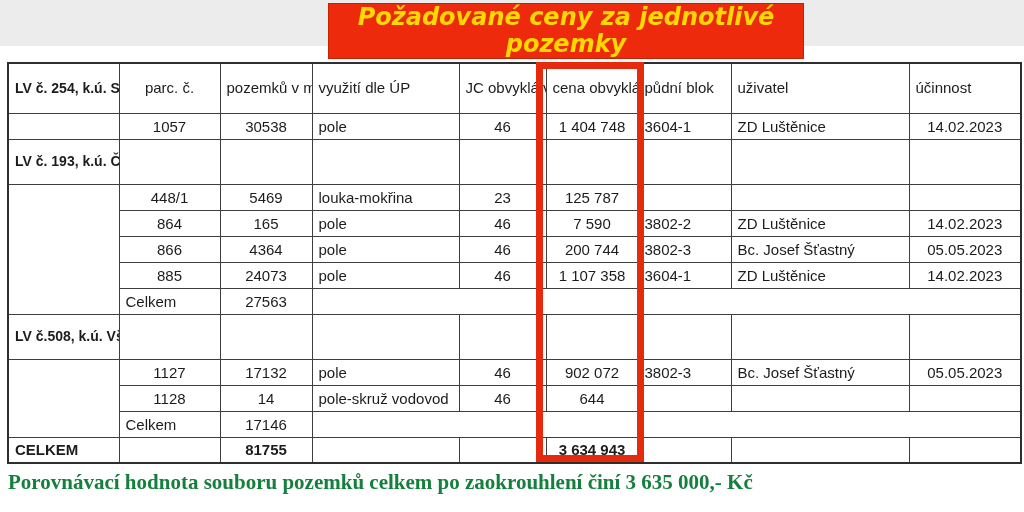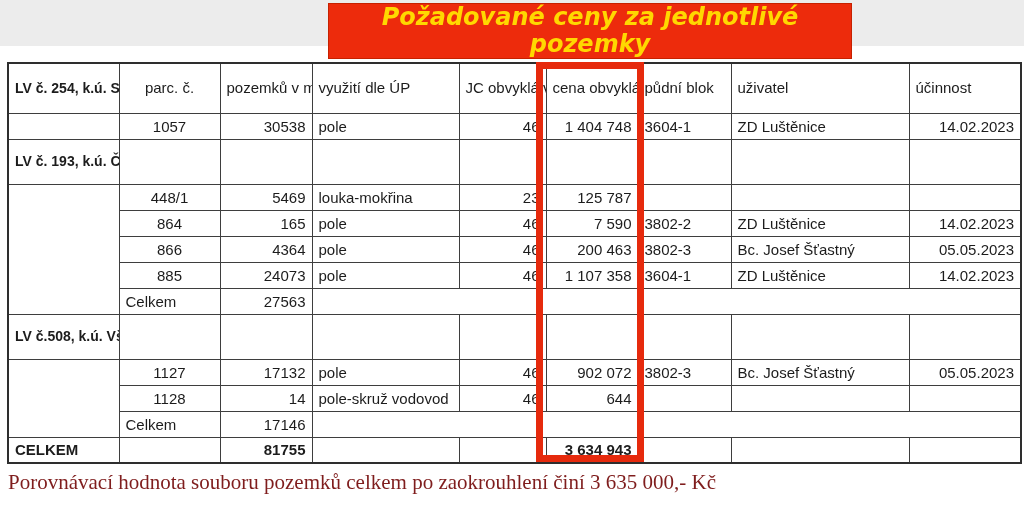--- a/index.html
+++ b/index.html
@@ -1,35 +1,35 @@
 <!DOCTYPE html>
 <html><head>
 <meta charset="utf-8">
 <style>
   html,body{margin:0;padding:0;background:#ffffff;}
   .page{position:relative;width:1024px;height:512px;background:#ffffff;overflow:hidden;
         font-family:"Liberation Sans",sans-serif;color:#1c1c1c;}
   .grayband{position:absolute;left:0;top:0;width:1024px;height:46px;background:#ececec;}
-  .banner{position:absolute;left:328px;top:3px;width:524px;height:56px;box-sizing:border-box;
+  .banner{position:absolute;left:328px;top:3px;width:476px;height:56px;box-sizing:border-box;
           background:#ed2b0c;border:1px solid #c62100;
           display:flex;align-items:center;justify-content:center;text-align:center;
           font-family:"DejaVu Sans",sans-serif;font-weight:bold;font-style:italic;
           font-size:24px;line-height:27px;color:#ffd800;padding:0 10px;}
   table.main{position:absolute;left:7px;top:62px;width:1013px;border-collapse:collapse;
              table-layout:fixed;border:2px solid #2e2e2e;font-size:15px;}
   table.main td{border:1px solid #3e3e3e;padding:1px 6px;vertical-align:middle;
                 overflow:hidden;white-space:nowrap;}
   tr.hh{height:50px;} tr.hr{height:26px;} tr.hs{height:45px;}
   td.hd{white-space:pre-line;font-size:15px;line-height:1.25;}
   td.sec{white-space:pre-line;font-weight:bold;font-size:14px;line-height:1.25;padding:1px 4px;}
-  .r{text-align:right;} .c{text-align:center;} .b{font-weight:bold;}
+  .r{text-align:center;} .c{text-align:center;} .b{font-weight:bold;}
   .redrect{position:absolute;left:536px;top:62px;width:108px;height:400px;box-sizing:border-box;
            border:7px solid #e62a0d;z-index:5;pointer-events:none;}
   .footer{position:absolute;left:8px;top:470px;width:1012px;
-          font-family:"Liberation Serif",serif;font-weight:normal;font-size:21px;color:#7f1d1d;}
+          font-family:"Liberation Serif",serif;font-weight:bold;font-size:21px;color:#15803d;}
 </style>
 </head>
 <body>
 
 <div class="page">
 
   <div class="grayband"></div>
 
   <div class="banner">
     <span>Požadované ceny za jednotlivé pozemky</span>
@@ -111,21 +111,21 @@
       <td>3802-2</td>
       <td>ZD Luštěnice</td>
       <td class="r">14.02.2023</td>
     </tr>
 
     <tr class="hr">
       <td class="c">866</td>
       <td class="r">4364</td>
       <td>pole</td>
       <td class="r">46</td>
-      <td class="r">200 463</td>
+      <td class="r">200 744</td>
       <td>3802-3</td>
       <td>Bc. Josef Šťastný</td>
       <td class="r">05.05.2023</td>
     </tr>
 
     <tr class="hr">
       <td class="c">885</td>
       <td class="r">24073</td>
       <td>pole</td>
       <td class="r">46</td>

